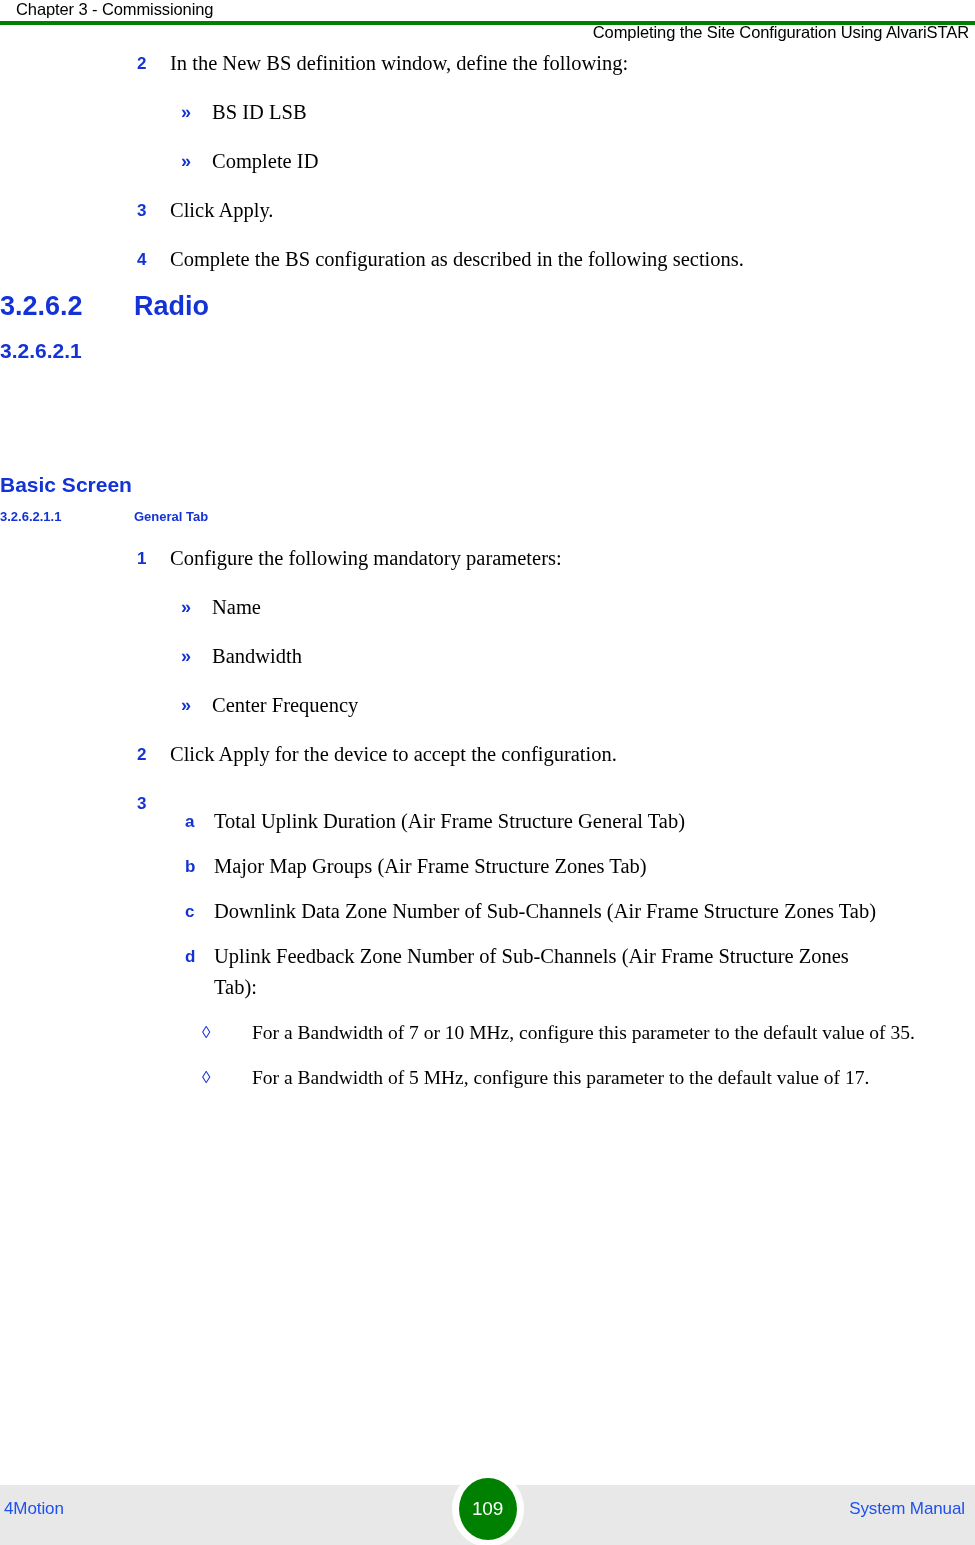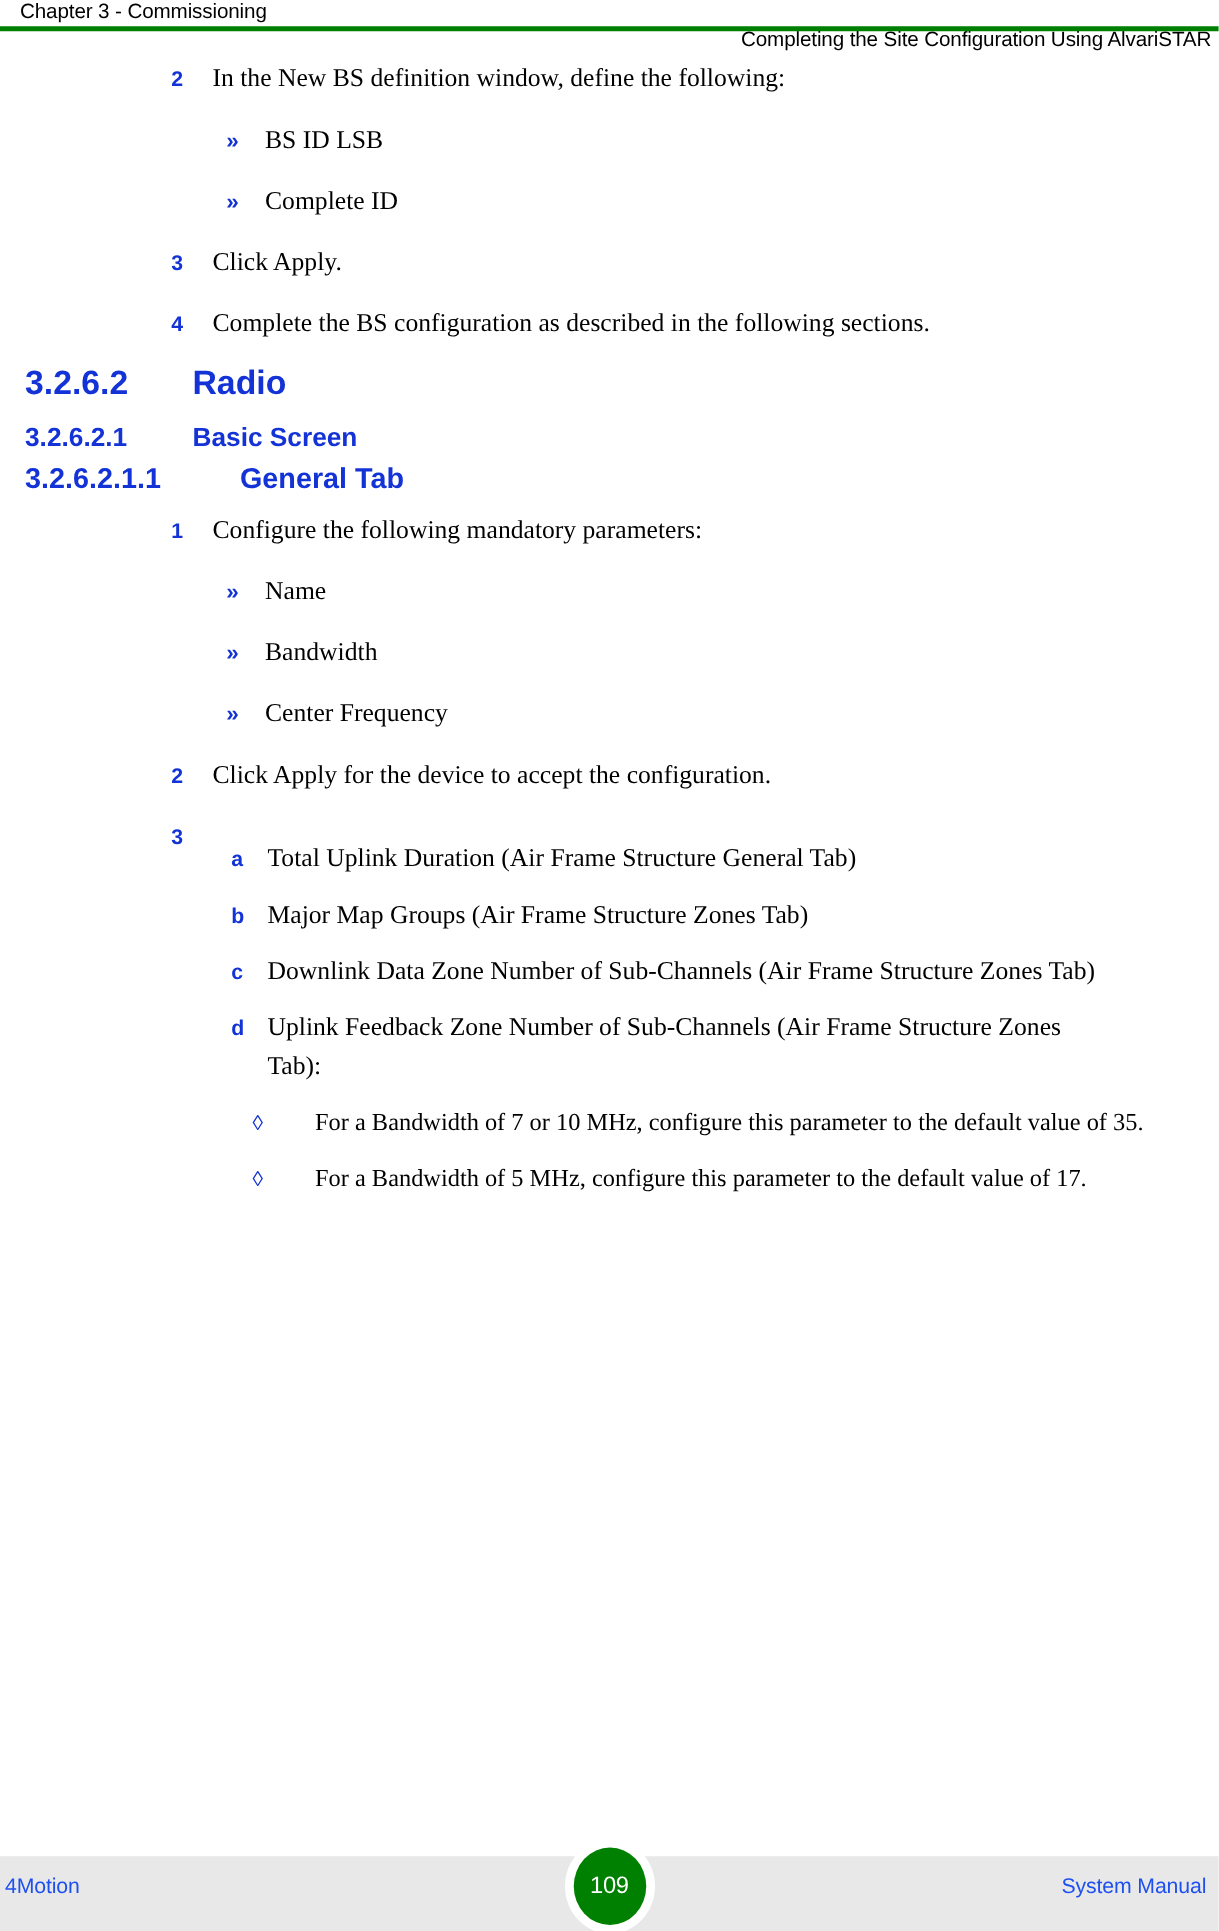--- a/index.html
+++ b/index.html
@@ -140,27 +140,27 @@
   .gap-14 { height: 14px; }
   .gap-6  { height: 6px; }
 
   
   .heading {
     font-family: "Liberation Sans", sans-serif;
     font-weight: bold;
     color: #1333d6;
     display: flex;
     align-items: baseline;
-    padding-left: 20px;
+    padding-left: 0;
   }
   .h-l2 { font-size: 27px; line-height: 34px; }
   .h-l2 .num { width: 134px; flex: 0 0 134px; }
-  .h-l3 { font-size: 21px; line-height: 27px; }
+  .h-l3 { font-size: 21px; line-height: 27px; flex-direction: column; }
   .h-l3 .num { width: 134px; flex: 0 0 134px; }
-  .h-l4 { font-size: 23px; line-height: 25px; gap: 38px; }
+  .h-l4 { font-size: 13px; line-height: 25px; }
   .h-l4 .num { width: 134px; flex: 0 0 134px; }
 
   
   .page-footer {
     position: absolute;
     left: 0;
     bottom: 0;
     width: 975px;
     height: 60px;
     background: #e8e8e8;

